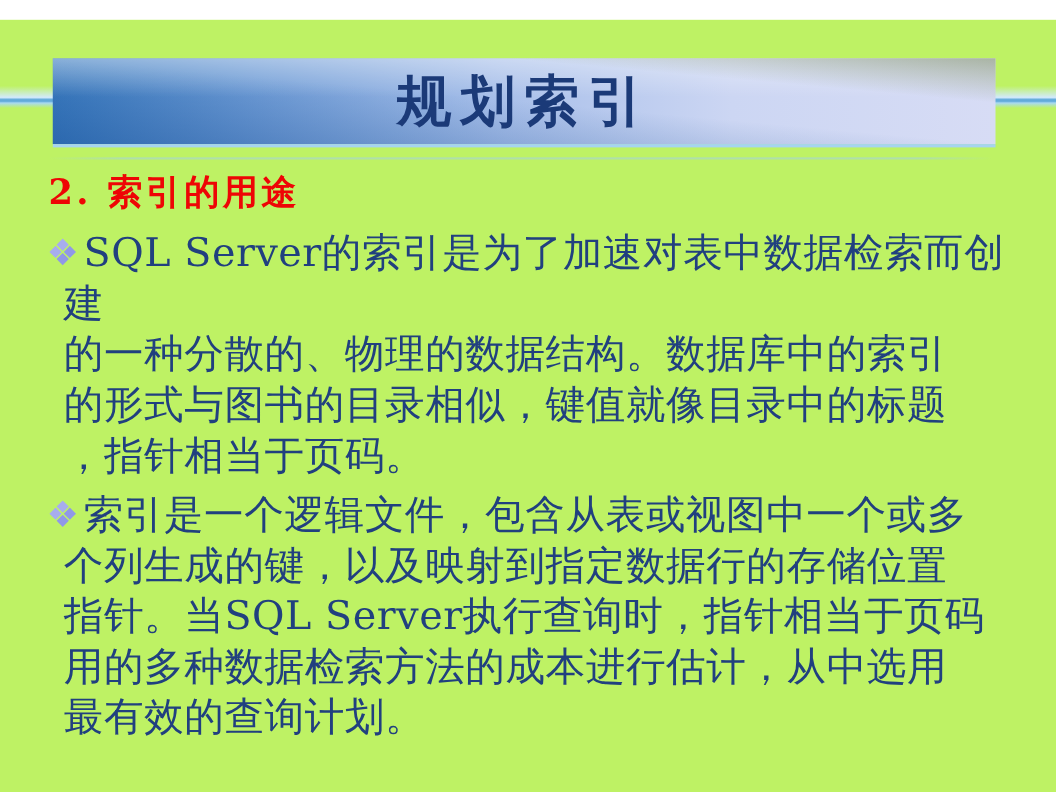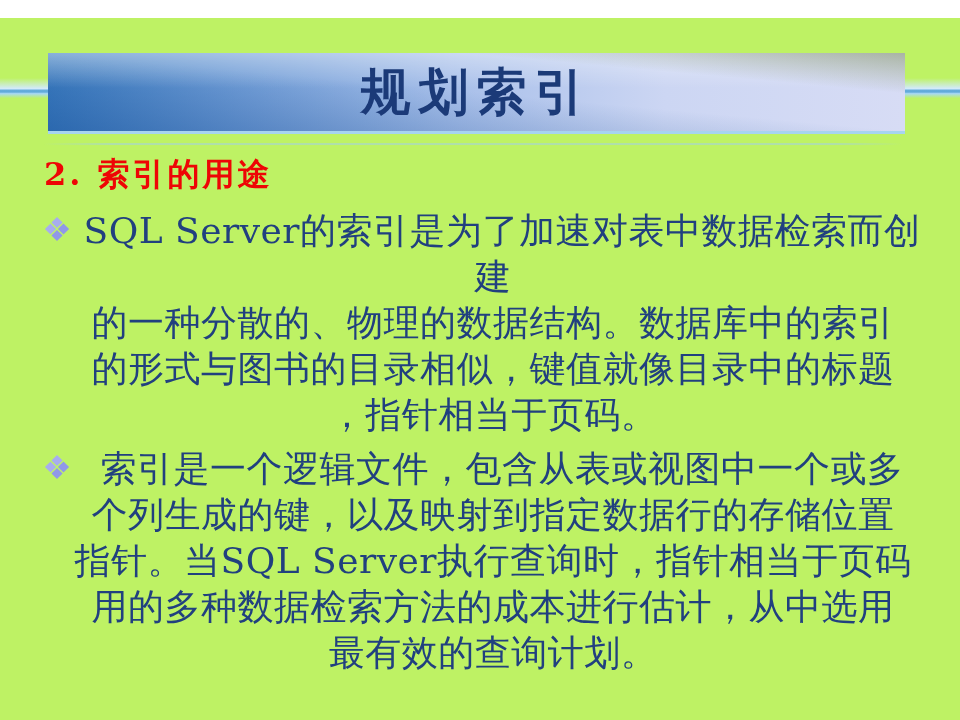--- a/index.html
+++ b/index.html
@@ -110,21 +110,20 @@
     height: 26px;
   }
   .bullet-text {
     padding-left: 14px;
     text-indent: 18px;
     white-space: pre-line;
     font-size: 36px;
     line-height: 46px;
     letter-spacing: 0.5px;
     color: #21407f;
-    text-align: center;
   }
 </style>
 </head>
 <body>
 
 <div class="slide">
 
   <div class="accent-line"></div>
 
   <div class="banner">

